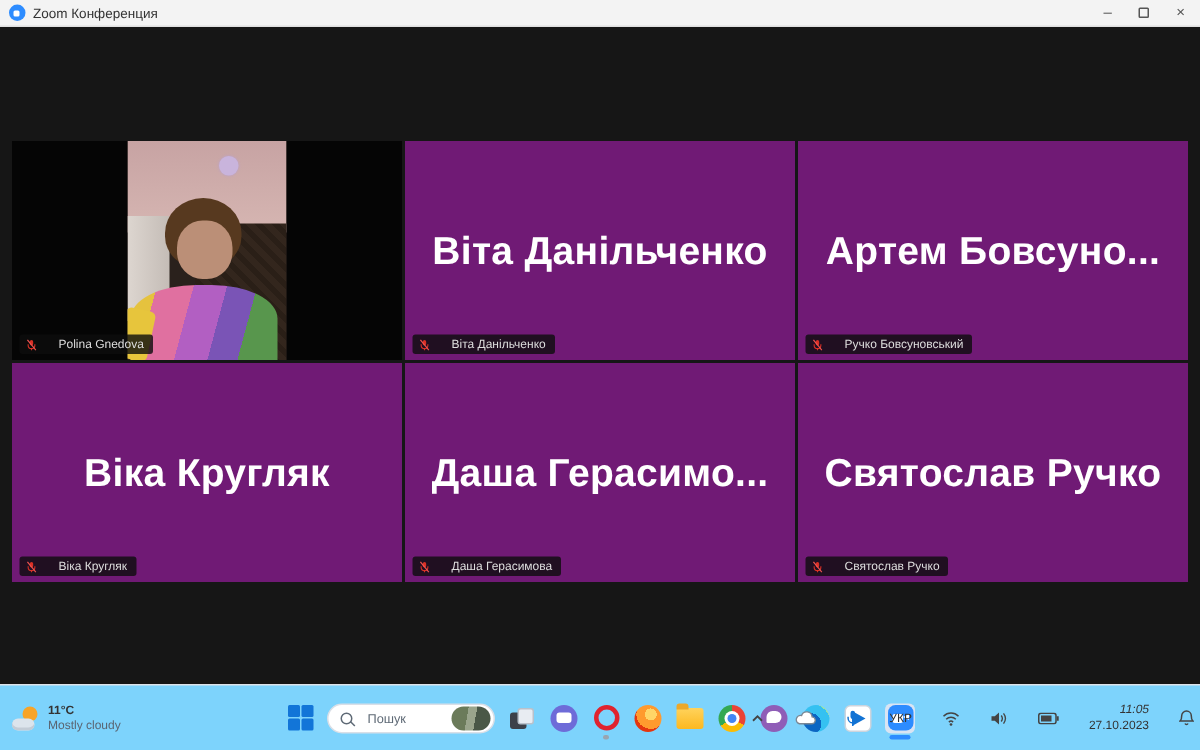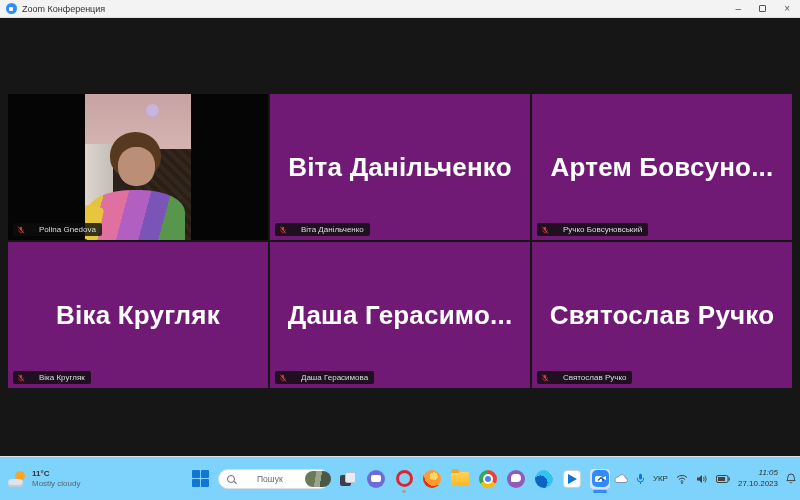--- a/index.html
+++ b/index.html
@@ -76,21 +76,21 @@
   .centerapps { margin:0 auto; display:flex; align-items:center; gap:8px; }
   .appico { width:20px; height:20px; position:relative; display:flex; align-items:center;
             justify-content:center; border-radius:4px; }
   .rundot { position:absolute; bottom:-4px; left:50%; transform:translateX(-50%);
             width:4px; height:3px; border-radius:2px; background:#9aa4b0; }
 
   .win-start { display:grid; grid-template-columns:8px 8px; grid-template-rows:8px 8px; gap:1px; }
   .win-start span { background:#1275d8; border-radius:1px; }
 
   .searchpill { width:112px; height:20px; background:#fff; border:1px solid #d9dfe7;
-                border-radius:10px; display:flex; align-items:center; padding:0 2px 0 8px; gap:22px; }
+                border-radius:10px; display:flex; align-items:center; padding:0 2px 0 8px; gap:10px; }
   .mag { width:8px; height:8px; border:1.4px solid #5f6a76; border-radius:50%; position:relative; flex:0 0 auto; }
   .mag::after { content:""; position:absolute; width:4px; height:1.4px; background:#5f6a76;
                 bottom:-1.5px; right:-3px; transform:rotate(45deg); }
   .searchtext { font-size:8.5px; color:#5f6a76; flex:1 1 auto; }
   .bingthumb { width:26px; height:16px; border-radius:8px; flex:0 0 auto;
                background:linear-gradient(100deg,#6b7b5a 0 40%,#9aa58c 40% 60%,#4a5847 60%); }
 
   .taskview { position:relative; width:16px; height:14px; }
   .taskview .b1 { position:absolute; left:0; bottom:0; width:11px; height:11px; background:#3c4049; border-radius:2px; }
   .taskview .b2 { position:absolute; right:0; top:0; width:11px; height:11px; background:#e8ecf2;
@@ -123,21 +123,21 @@
   .zoomapp { background:#d9e4f3; }
   .zoomsq { width:17px; height:17px; border-radius:5px; background:#2d8cff; position:relative; }
   .zoomsq::before { content:""; position:absolute; left:3px; top:5.5px; width:7px; height:6px;
                     background:#fff; border-radius:1.5px; }
   .zoomsq::after { content:""; position:absolute; right:2.5px; top:6px; width:0; height:0;
                    border-right:4px solid #fff; border-top:2.5px solid transparent;
                    border-bottom:2.5px solid transparent; }
   .zoombar { position:absolute; bottom:-4px; left:50%; transform:translateX(-50%);
              width:14px; height:2.5px; border-radius:2px; background:#2d8cff; }
 
-  .tray { position:absolute; right:4px; top:0; bottom:0; display:flex; align-items:center; gap:8px; }
+  .tray { position:absolute; right:4px; top:0; bottom:0; display:flex; align-items:center; gap:20px; }
   .tray svg { display:block; }
   .lang { font-size:8px; color:#333; }
   .clock { text-align:right; line-height:1.3; }
   .clock .t { font-size:8px; color:#333;font-style:italic; }
   .clock .d { font-size:8px; color:#333;text-align:center; }
 </style>
 </head>
 <body>
 
 <div class="screen">

